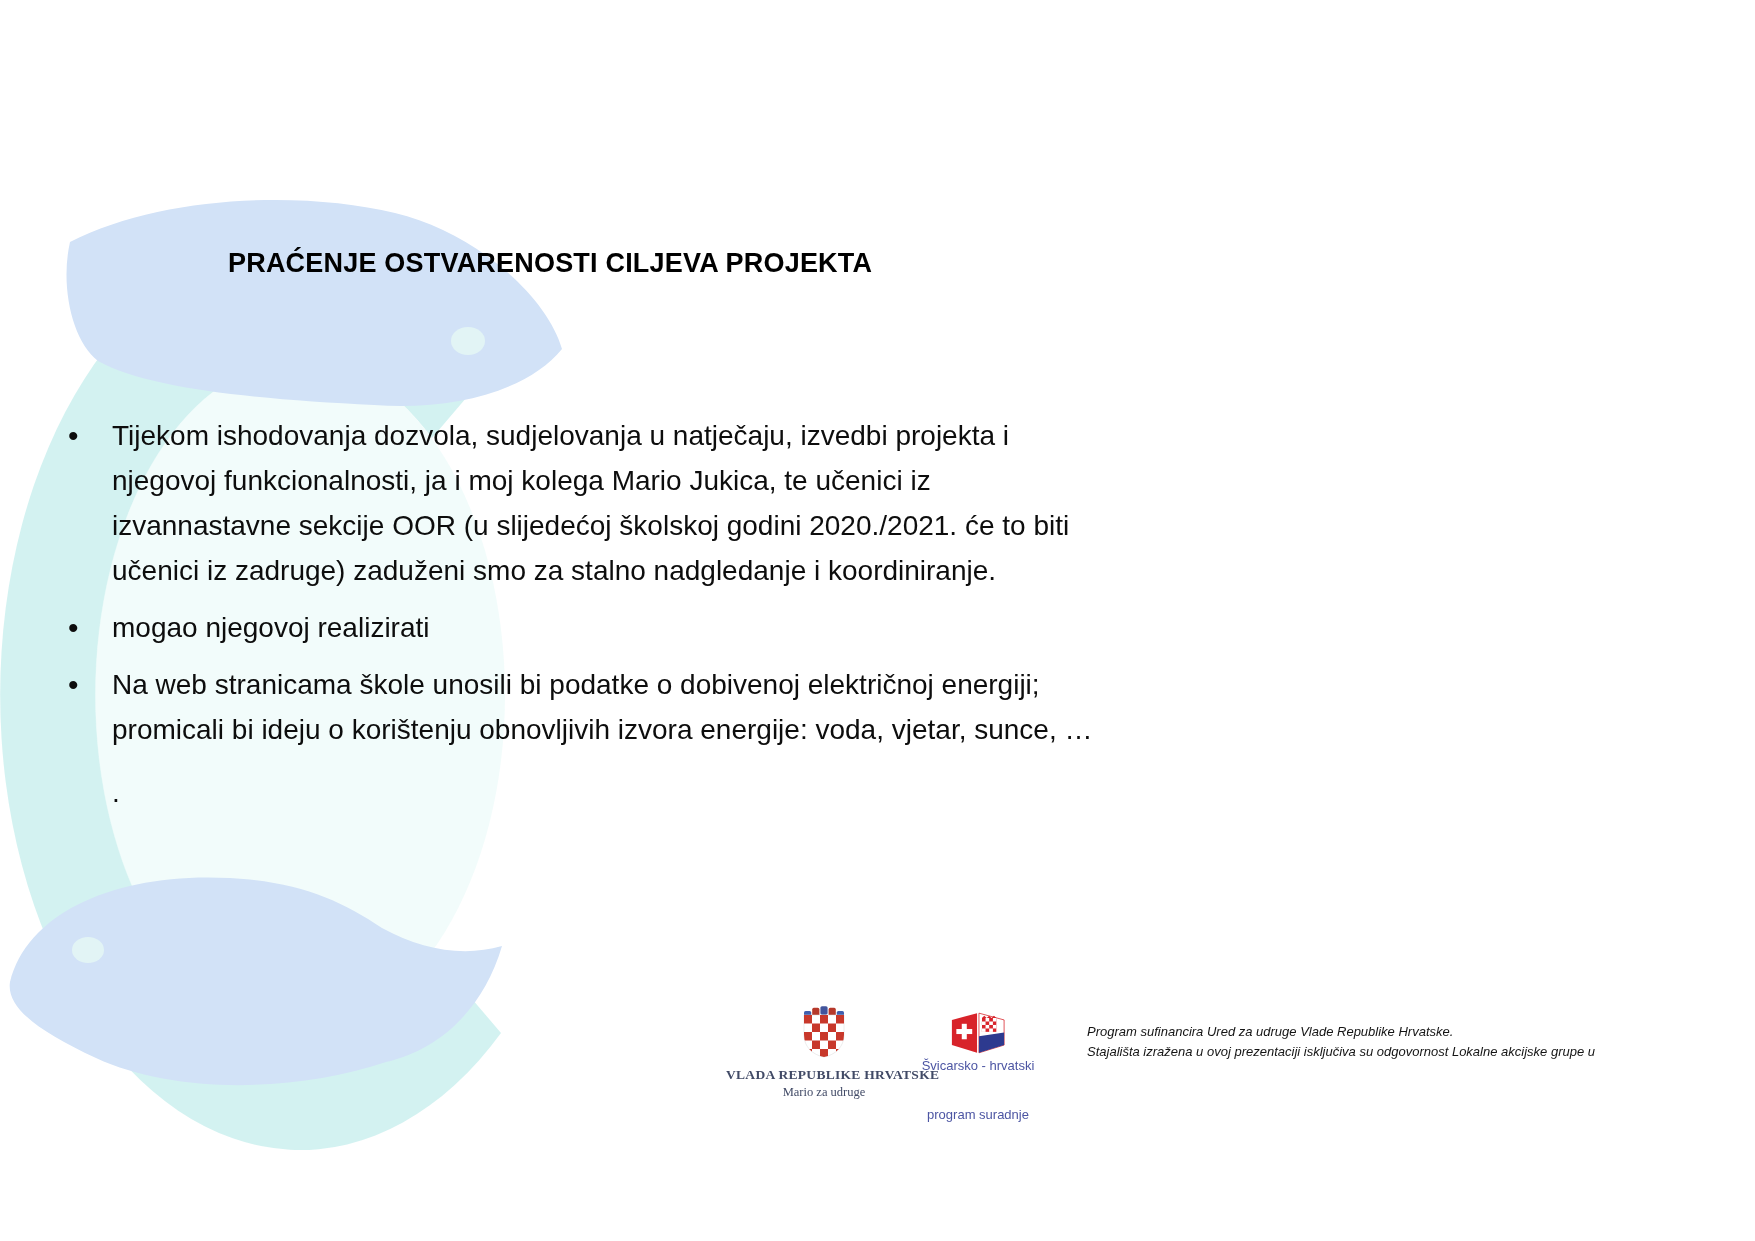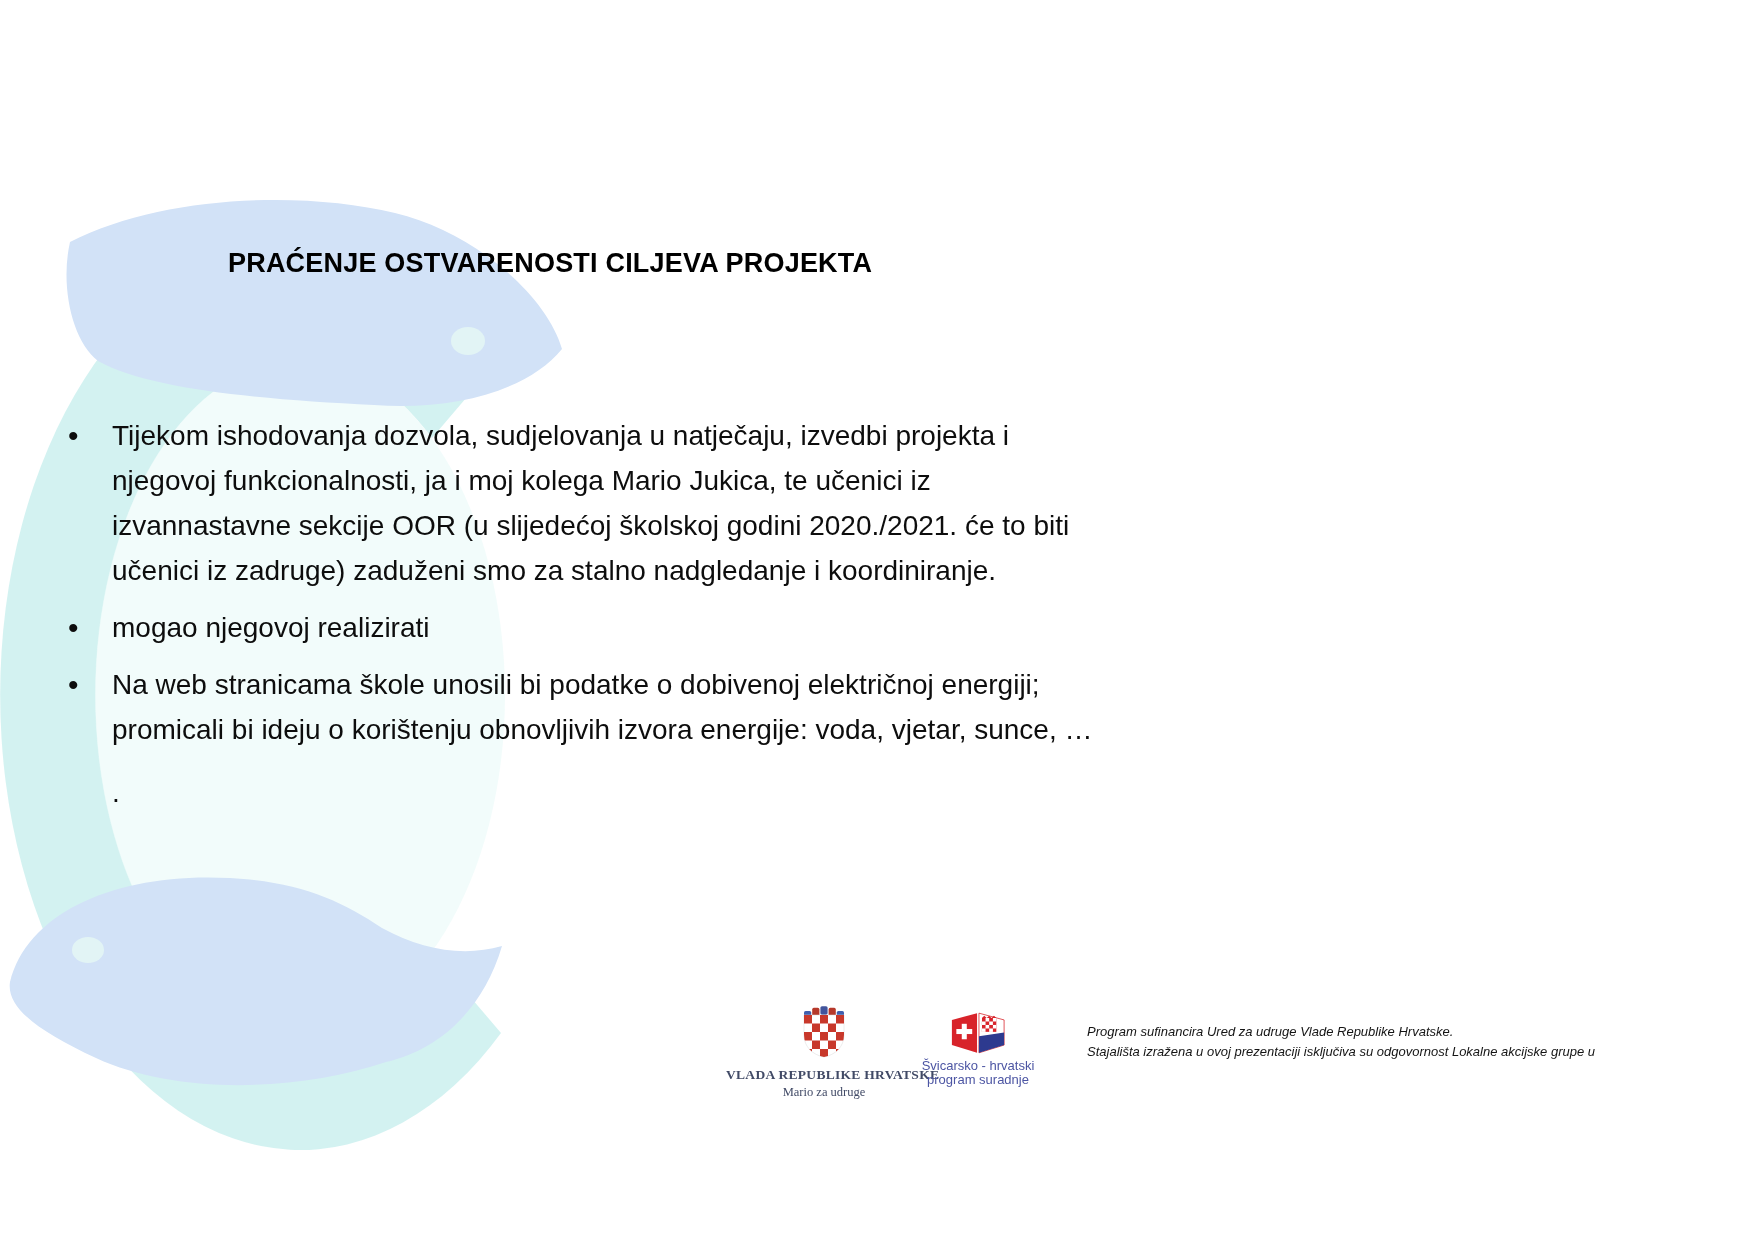--- a/index.html
+++ b/index.html
@@ -29,21 +29,21 @@
 
   .gov{position:absolute; left:726px; top:1005px; width:196px; text-align:center;
        font-family:"Liberation Serif","DejaVu Serif",serif; color:var(--govText);}
   .gov svg{display:block; margin:0 auto;}
   .gov-line1{font-size:13.5px; font-weight:700; letter-spacing:0.3px; margin-top:8px; white-space:nowrap;}
   .gov-line2{font-size:12.5px; margin-top:2px; white-space:nowrap;}
 
   .swiss{position:absolute; left:920px; top:1010px; width:116px; text-align:center;
          color:var(--swissText);}
   .swiss svg{display:block; margin:0 auto;}
-  .swiss-line1,.swiss-line2{font-size:13px; line-height:13.5px; white-space:nowrap;}
+  .swiss-line1,.swiss-line2{font-size:13px; line-height:13.5px; white-space:nowrap;margin-top:35px;}
   .swiss-line1{margin-top:4px;}
 
   .disclaimer{
     position:absolute; left:1063px; top:1022px; width:570px;
     font-style:italic; font-size:13px; line-height:19.5px; color:#141414;
   }
   .disclaimer .dline{white-space:nowrap;margin-left:24px;}
 </style>
 </head>
 <body>

